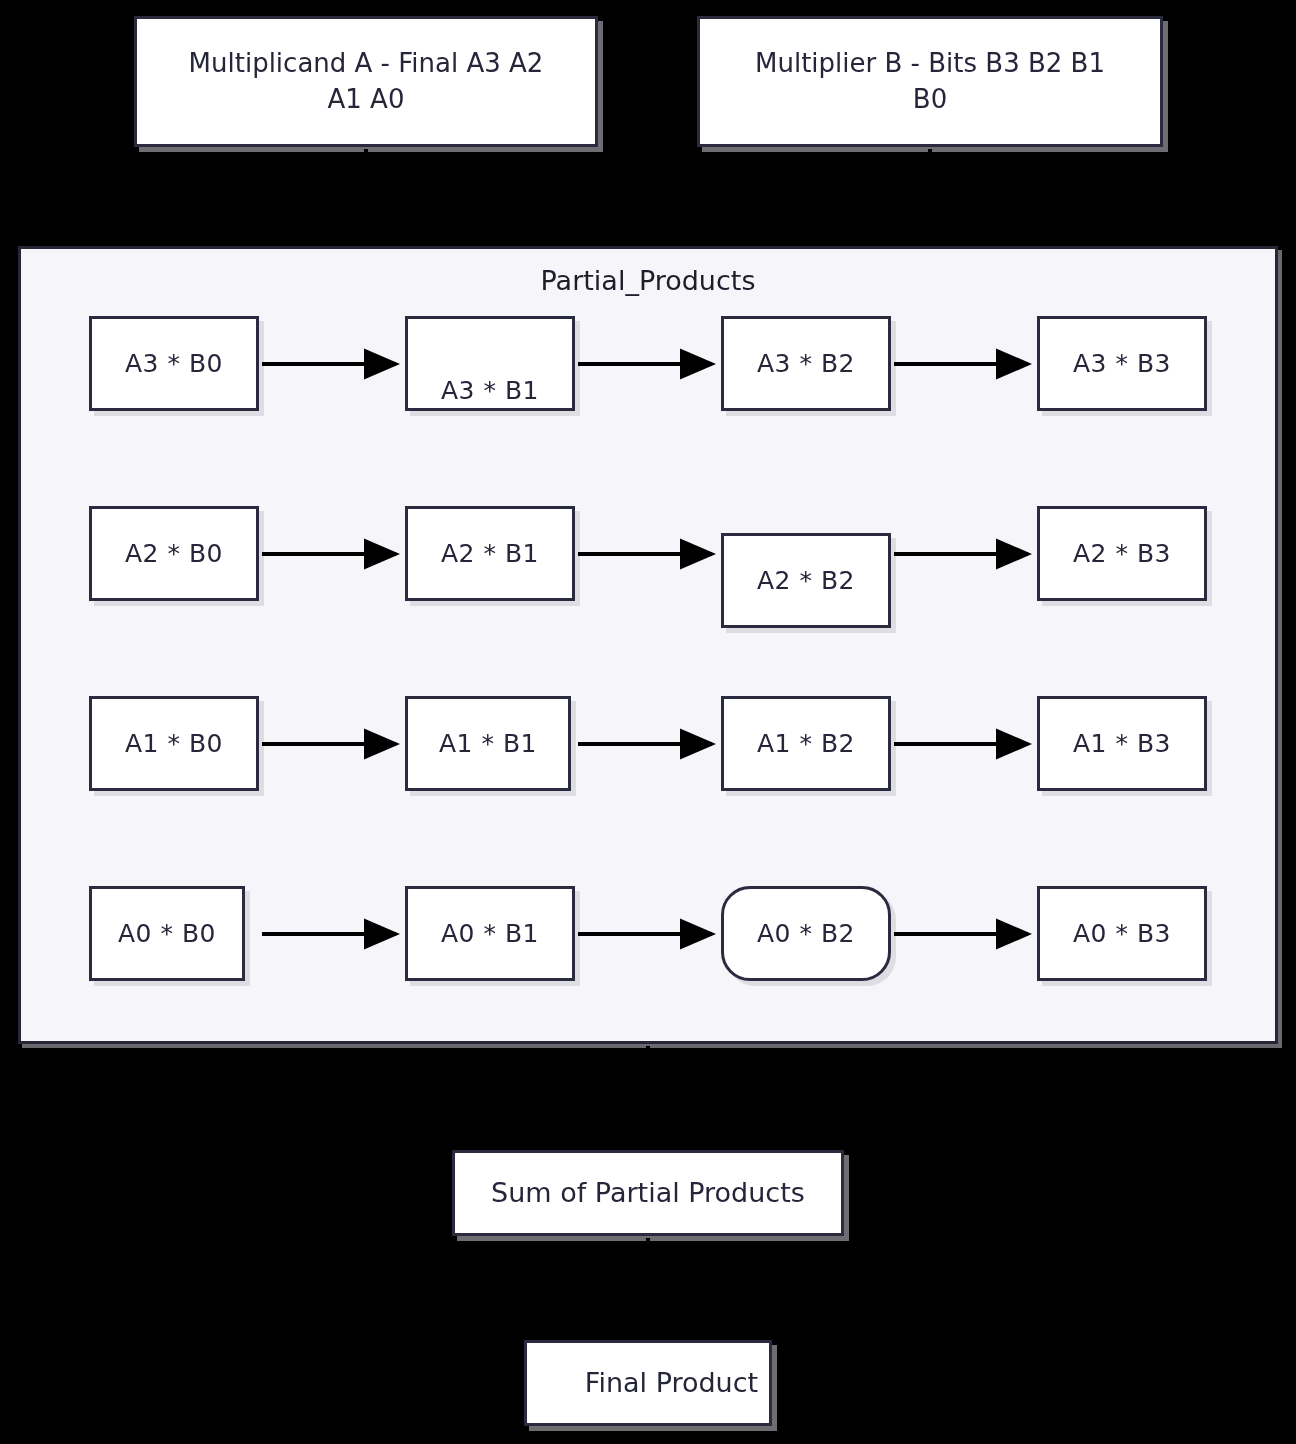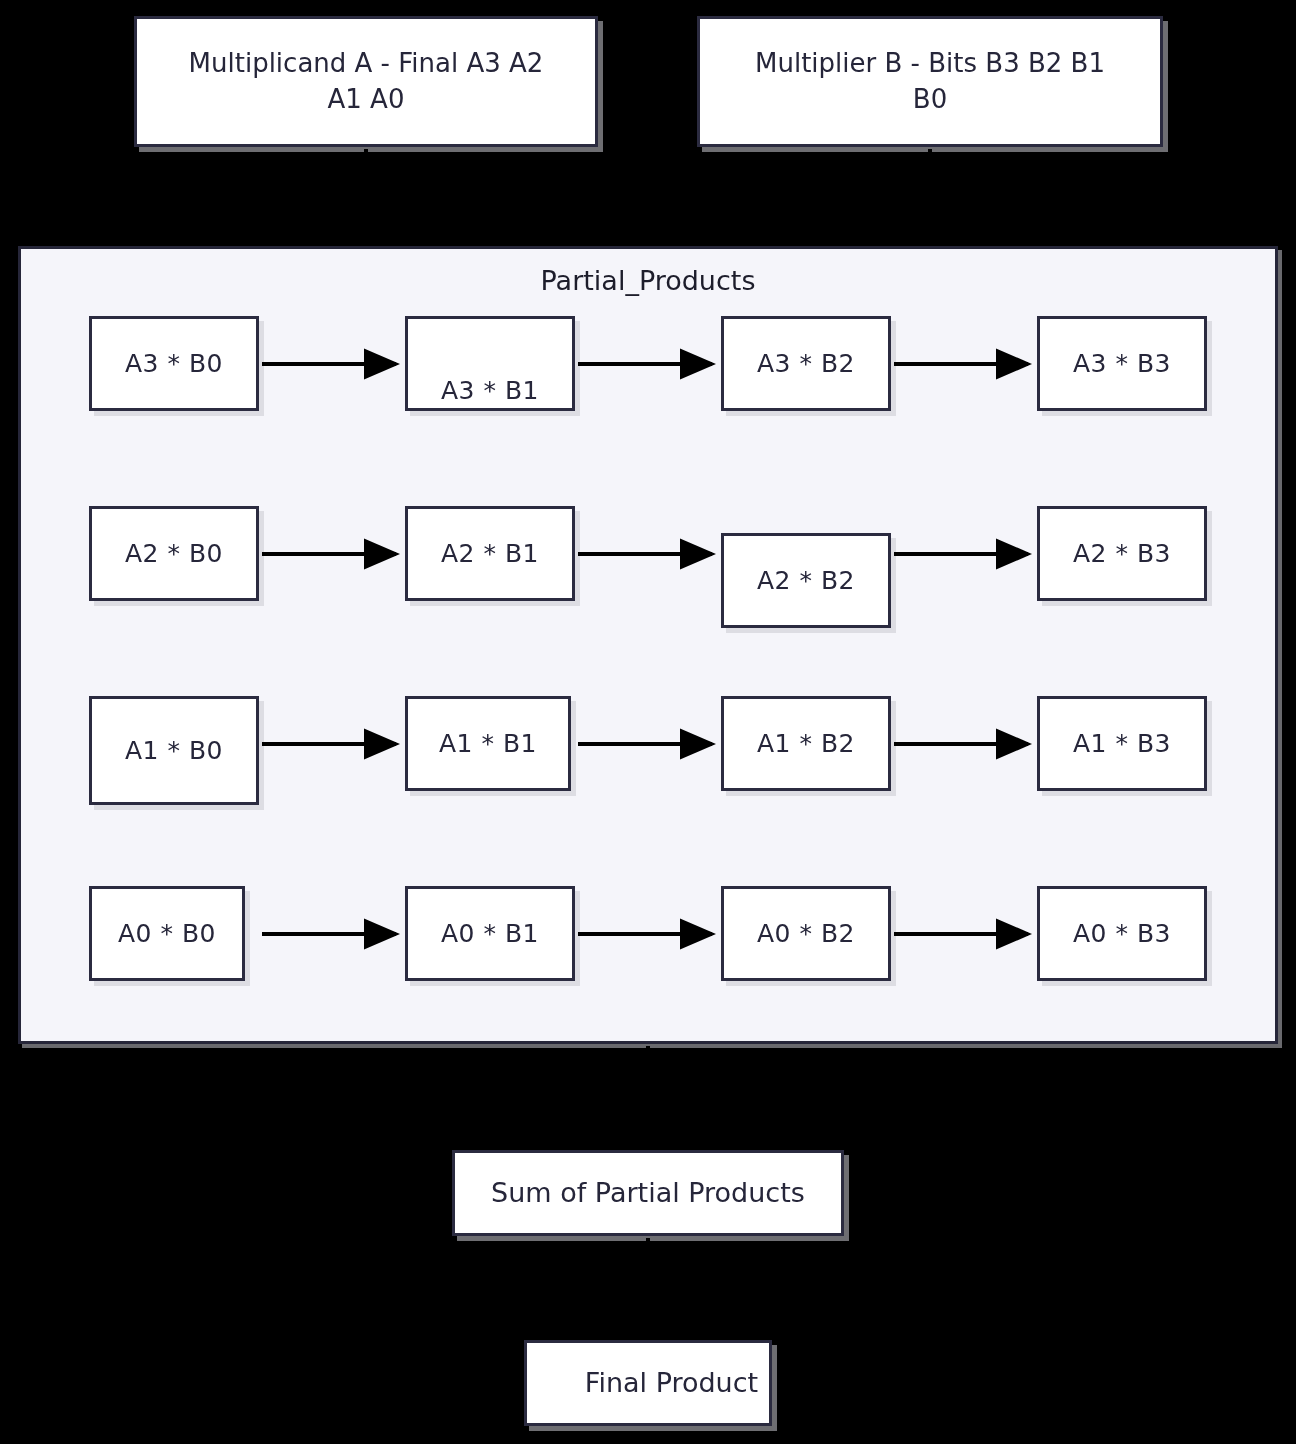--- a/index.html
+++ b/index.html
@@ -114,34 +114,34 @@
 
   <div class="node pp" style="left:89px;  top:506px; width:170px; height:95px;">
     <span>A2 * B0</span></div>
   <div class="node pp" style="left:405px; top:506px; width:170px; height:95px;">
     <span>A2 * B1</span></div>
   <div class="node pp" style="left:721px; top:506px; width:170px; height:95px;margin-top:27px;">
     <span>A2 * B2</span></div>
   <div class="node pp" style="left:1037px; top:506px; width:170px; height:95px;">
     <span>A2 * B3</span></div>
 
-  <div class="node pp" style="left:89px;  top:696px; width:170px; height:109px;">
+  <div class="node pp" style="left:89px;  top:696px; width:170px; height:95px;">
     <span>A1 * B0</span></div>
   <div class="node pp" style="left:405px; top:696px; width:166px; height:95px;">
     <span>A1 * B1</span></div>
   <div class="node pp" style="left:721px; top:696px; width:170px; height:95px;">
     <span>A1 * B2</span></div>
   <div class="node pp" style="left:1037px; top:696px; width:170px; height:95px;">
     <span>A1 * B3</span></div>
 
   <div class="node pp" style="left:89px;  top:886px; width:156px; height:95px;">
     <span>A0 * B0</span></div>
   <div class="node pp" style="left:405px; top:886px; width:170px; height:95px;">
     <span>A0 * B1</span></div>
-  <div class="node pp" style="left:721px; top:886px; width:170px; height:95px;">
+  <div class="node pp" style="left:721px; top:886px; width:170px; height:95px;border-radius:29px;">
     <span>A0 * B2</span></div>
   <div class="node pp" style="left:1037px; top:886px; width:170px; height:95px;">
     <span>A0 * B3</span></div>
 
   <div class="node sum" style="left:452px; top:1150px; width:392px; height:86px;">
     <span>Sum of Partial Products</span>
   </div>
 
   <div class="node final" style="left:524px; top:1340px; width:248px; height:86px;">
     <span>Final Product</span>

